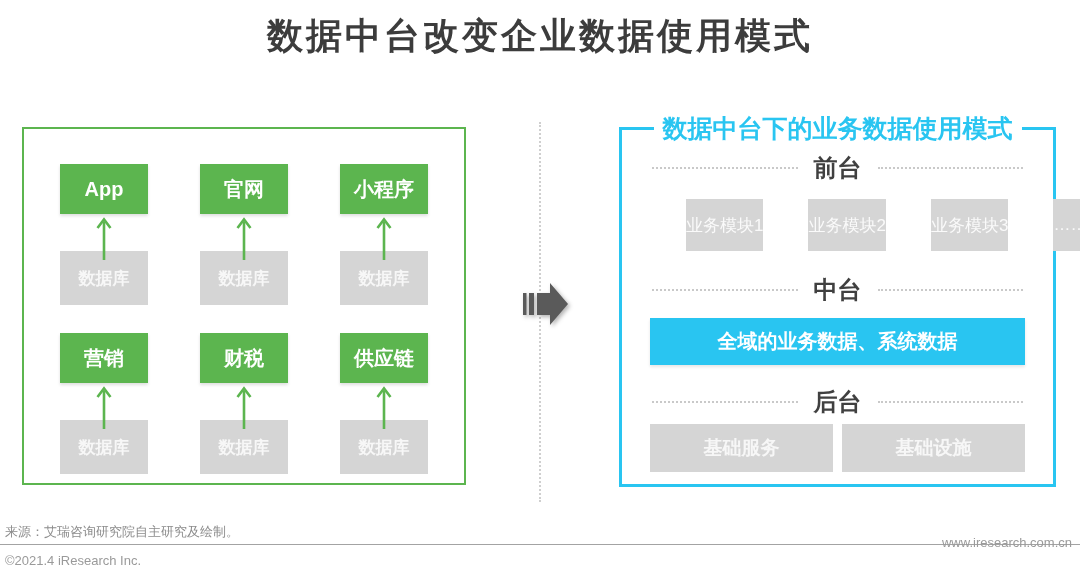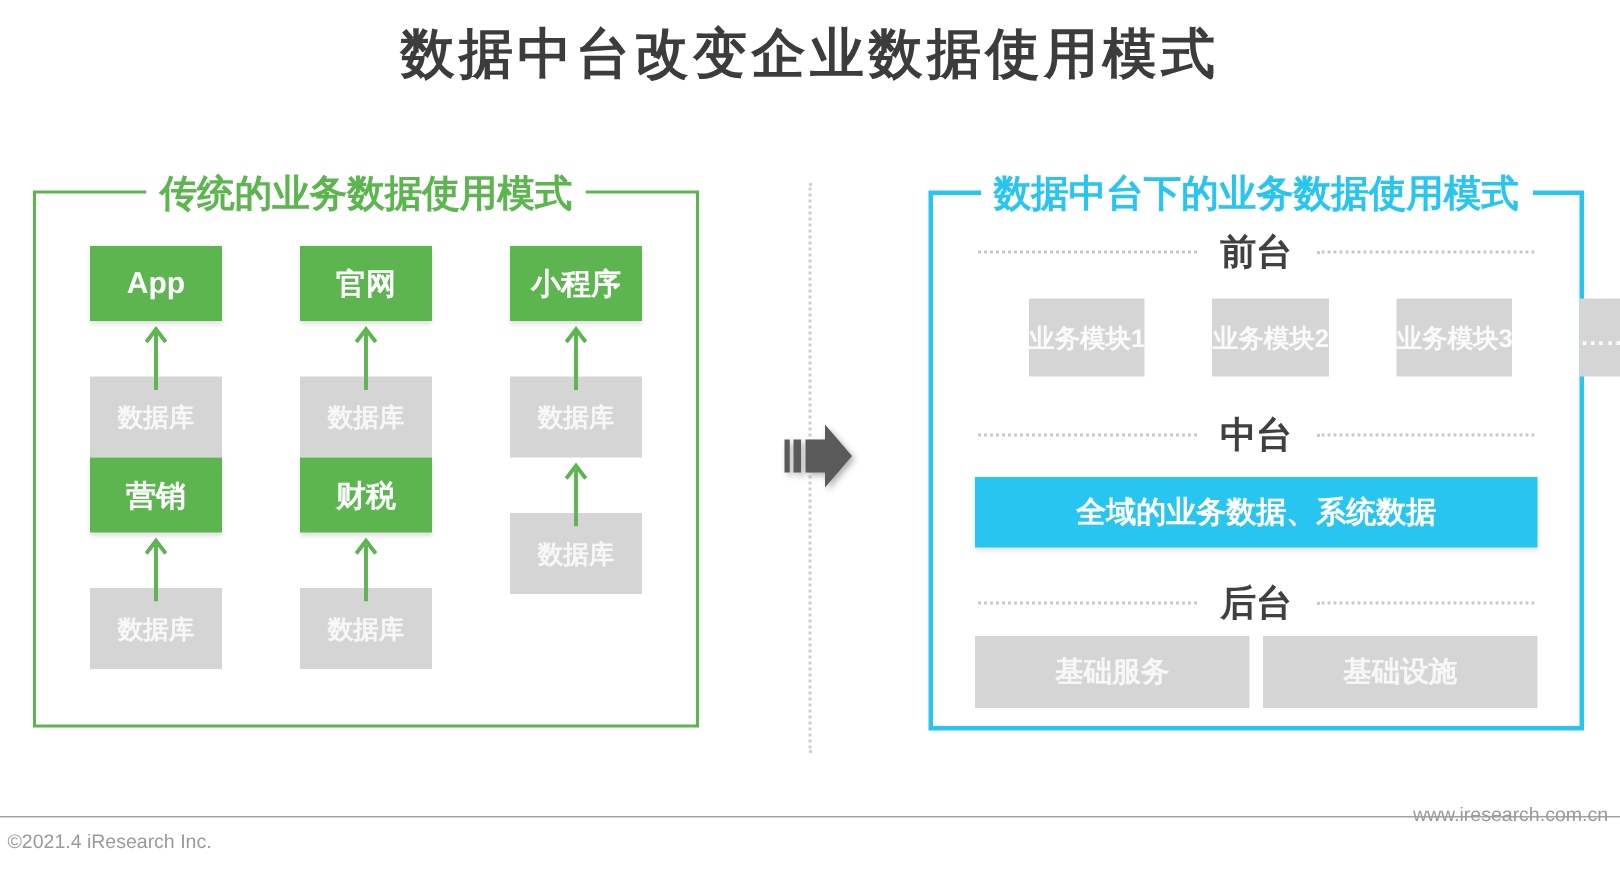--- a/index.html
+++ b/index.html
@@ -12,38 +12,38 @@
     font-size:36px; font-weight:bold; color:#3c3c3c; letter-spacing:3px; }
 
   
   .panel { position:absolute; top:127px; }
   .panel-legend { position:absolute; top:-17px; left:50%; transform:translateX(-50%);
     background:#fff; padding:0 9px; white-space:nowrap; font-size:25px; font-weight:bold; }
 
   .left-panel { left:22px; width:444px; height:358px; border:2px solid #5cb54f; }
   .left-panel .panel-legend { color:#5cb54f; }
   .left-grid { display:grid; grid-template-columns:repeat(3,1fr); padding:35px 10px 0;
-    justify-items:center; }
+    row-gap:28px; justify-items:center; }
   .cell { display:flex; flex-direction:column; align-items:center; }
   .app-box { width:88px; height:50px; background:#5cb54f; color:#ffffff; font-size:20px;
     font-weight:bold; display:flex; align-items:center; justify-content:center;
     box-shadow:0 2px 3px rgba(0,0,0,0.13); }
   .db-box { width:88px; height:54px; background:#d5d5d5; color:#f7f7f7; font-size:17px;
     font-weight:bold; display:flex; align-items:center; justify-content:center; }
   .up-arrow { margin-top:2px; margin-bottom:-9px; position:relative; z-index:2; }
 
   .right-panel { left:619px; width:437px; height:360px; border:3px solid #29c5f1; }
   .right-panel .panel-legend { top:-18px; color:#29c5f1; }
   .tier-header { display:flex; align-items:center; margin:0 30px; height:32px; }
   .tier-header .dots { flex:1; border-top:2px dotted #c9c9c9; }
   .tier-label { padding:0 16px; font-size:24px; font-weight:bold; color:#404040; white-space:nowrap; }
   .h-front { margin-top:22px; } .h-middle { margin-top:23px; } .h-back { margin-top:21px; }
   .module-row { display:flex; gap:9px; margin:15px 28px 0; }
   .module-box { flex:1; height:52px; background:#d5d5d5; color:#fafafa; font-size:17px;
-    font-weight:bold; display:flex; align-items:center; justify-content:center; white-space:nowrap;margin-left:36px; }
+    font-weight:normal; display:flex; align-items:center; justify-content:center; white-space:nowrap;margin-left:36px; }
   .middle-box { margin:12px 28px 0; height:47px; background:#29c5f1; color:#ffffff;
     font-size:20px; font-weight:bold; display:flex; align-items:center; justify-content:center;
     box-shadow:0 2px 3px rgba(0,0,0,0.10); }
   .back-row { display:flex; gap:9px; margin:6px 28px 0; }
   .back-box { flex:1; height:48px; background:#d5d5d5; color:#f7f7f7; font-size:19px;
     font-weight:bold; display:flex; align-items:center; justify-content:center; }
 
   
   .v-divider { position:absolute; left:539px; top:122px; height:380px; width:0;
     border-left:2px dotted #cfcfcf; }
@@ -57,21 +57,20 @@
   .website { position:absolute; right:8px; top:535px; font-size:13px; color:#9a9a9a; }
 </style>
 </head>
 <body>
 
 <div class="stage">
 
   <div class="main-title">数据中台改变企业数据使用模式</div>
 
   <div class="panel left-panel">
-    <div class="panel-legend">传统的业务数据使用模式</div>
     <div class="left-grid">
 
       <div class="cell">
         <div class="app-box">App</div>
         <svg class="up-arrow" width="18" height="44" viewBox="0 0 18 44">
           <line x1="9" y1="6" x2="9" y2="44" stroke="#5cb54f" stroke-width="2.6"></line>
           <polyline points="2.5,12 9,3.5 15.5,12" fill="none" stroke="#5cb54f" stroke-width="2.6"></polyline>
         </svg>
         <div class="db-box">数据库</div>
       </div>
@@ -106,20 +105,21 @@
       <div class="cell">
         <div class="app-box">财税</div>
         <svg class="up-arrow" width="18" height="44" viewBox="0 0 18 44">
           <line x1="9" y1="6" x2="9" y2="44" stroke="#5cb54f" stroke-width="2.6"></line>
           <polyline points="2.5,12 9,3.5 15.5,12" fill="none" stroke="#5cb54f" stroke-width="2.6"></polyline>
         </svg>
         <div class="db-box">数据库</div>
       </div>
 
       <div class="cell">
+        <div class="app-box">供应链</div>
         <svg class="up-arrow" width="18" height="44" viewBox="0 0 18 44">
           <line x1="9" y1="6" x2="9" y2="44" stroke="#5cb54f" stroke-width="2.6"></line>
           <polyline points="2.5,12 9,3.5 15.5,12" fill="none" stroke="#5cb54f" stroke-width="2.6"></polyline>
         </svg>
         <div class="db-box">数据库</div>
       </div>
 
     </div>
   </div>
 
@@ -156,17 +156,18 @@
       <div class="dots"></div>
       <div class="tier-label">后台</div>
       <div class="dots"></div>
     </div>
     <div class="back-row">
       <div class="back-box">基础服务</div>
       <div class="back-box">基础设施</div>
     </div>
   </div>
 
+  <div class="source-note">来源：艾瑞咨询研究院自主研究及绘制。</div>
   <div class="footer-rule"></div>
   <div class="copyright">©2021.4 iResearch Inc.</div>
   <div class="website">www.iresearch.com.cn</div>
 
 </div>
 
 </body></html>

